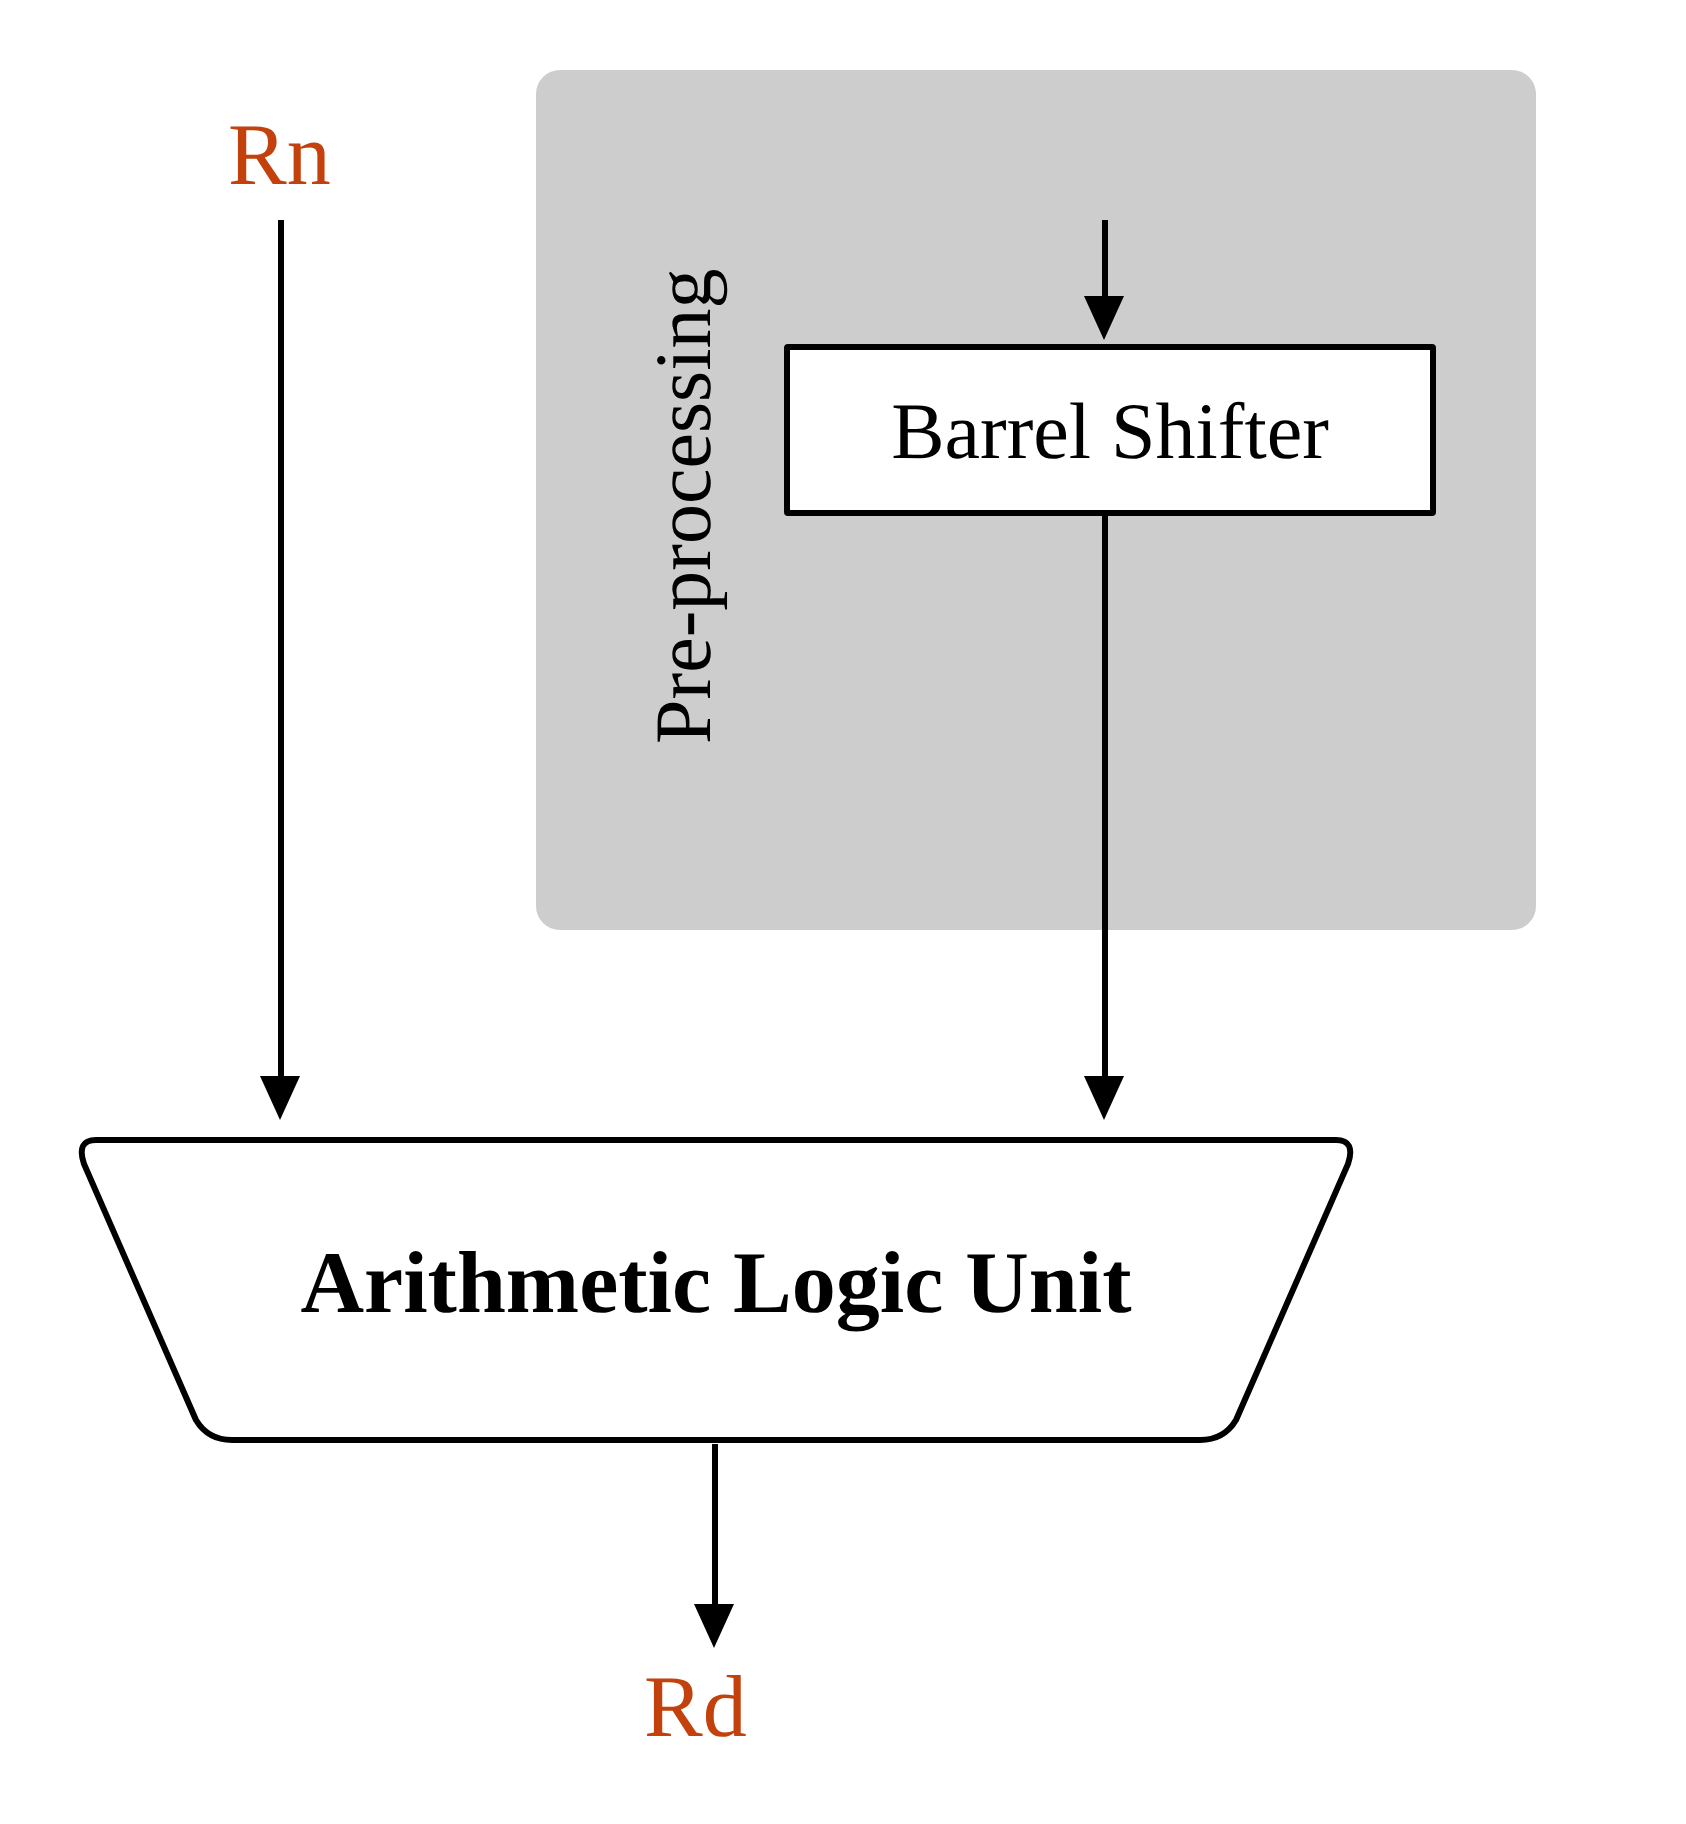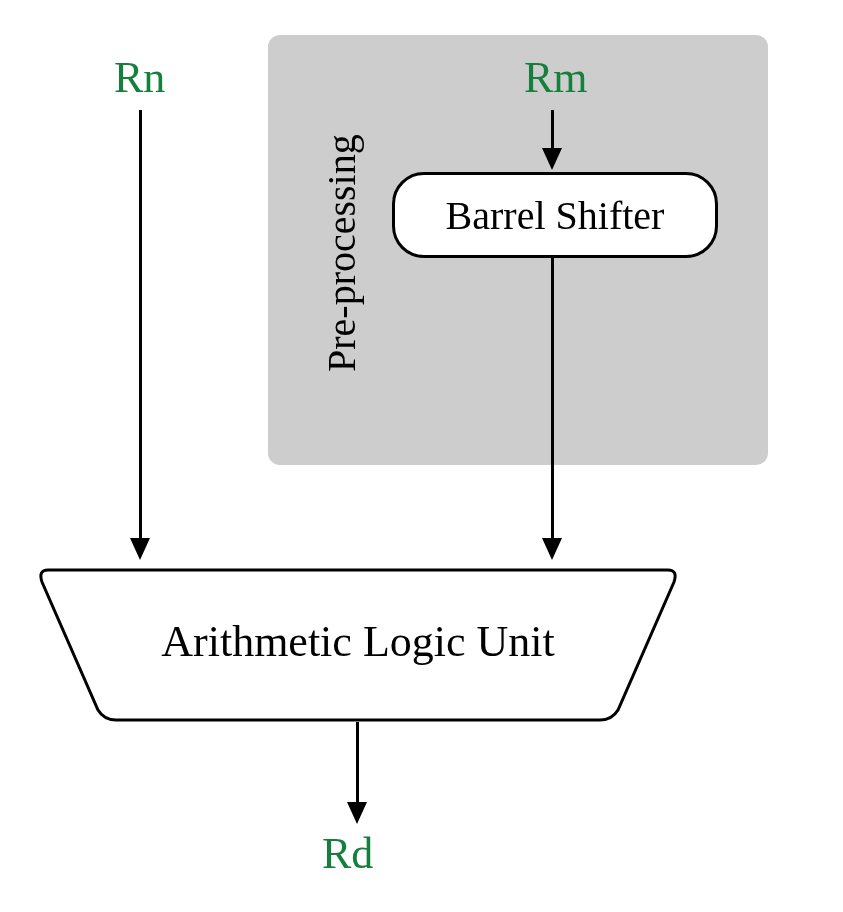--- a/index.html
+++ b/index.html
@@ -12,40 +12,40 @@
       position: relative;
     }
     .diagram {
       position: relative;
       width: 843px;
       height: 912px;
     }
     .label {
       position: absolute;
       font-size: 44px;
-      color: #15803d;
+      color: #c2410c;
     }
     .preprocessing-box {
       position: absolute;
       background: #cdcdcd;
       border-radius: 12px;
     }
     .preprocessing-label {
       position: absolute;
       font-size: 40px;
       color: #000;
       transform: rotate(-90deg);
       transform-origin: left top;
       white-space: nowrap;
     }
     .barrel-shifter {
       position: absolute;
       background: #ffffff;
       border: 3px solid #000;
-      border-radius: 32px;
+      border-radius: 2px;
       display: flex;
       align-items: center;
       justify-content: center;
       font-size: 40px;
       color: #000;
     }
     .alu {
       position: absolute;
       width: 640px;
       height: 170px;
@@ -80,40 +80,39 @@
 <body>
 
 <div class="diagram">
 
   <div class="preprocessing-box" style="left:268px; top:35px; width:500px; height:430px;"></div>
 
   <div class="preprocessing-label" style="left:318px; top:372px;">Pre-processing</div>
 
   <div class="label" style="left:114px; top:52px;">Rn</div>
 
-  <div class="label" style="left:524px; top:52px;">Rm</div>
 
   <div class="arrow-line" style="left:139px; top:110px; height:430px;"></div>
   <div class="arrow-head" style="left:130px; top:538px;"></div>
 
   <div class="arrow-line" style="left:551px; top:110px; height:40px;"></div>
   <div class="arrow-head" style="left:542px; top:148px;"></div>
 
   <div class="barrel-shifter" style="left:392px; top:172px; width:320px; height:80px;">
     <span>Barrel Shifter</span>
   </div>
 
   <div class="arrow-line" style="left:551px; top:256px; height:284px;"></div>
   <div class="arrow-head" style="left:542px; top:538px;"></div>
 
   <div class="alu" style="left:38px; top:560px;">
     <svg class="alu-shape" width="640" height="170">
       <path d="M 10 10 L 630 10 Q 640 10 636 22 L 580 150 Q 574 160 562 160 L 78 160 Q 66 160 60 150 L 4 22 Q 0 10 10 10 Z" fill="#ffffff" stroke="#000000" stroke-width="3"></path>
     </svg>
-    <div class="alu-text" style="top:56px;">Arithmetic Logic Unit</div>
+    <div class="alu-text" style="top:56px;font-weight:bold;">Arithmetic Logic Unit</div>
   </div>
 
   <div class="arrow-line" style="left:356px; top:722px; height:82px;"></div>
   <div class="arrow-head" style="left:347px; top:802px;"></div>
 
   <div class="label" style="left:322px; top:828px;">Rd</div>
 
 </div>
 
 </body></html>

